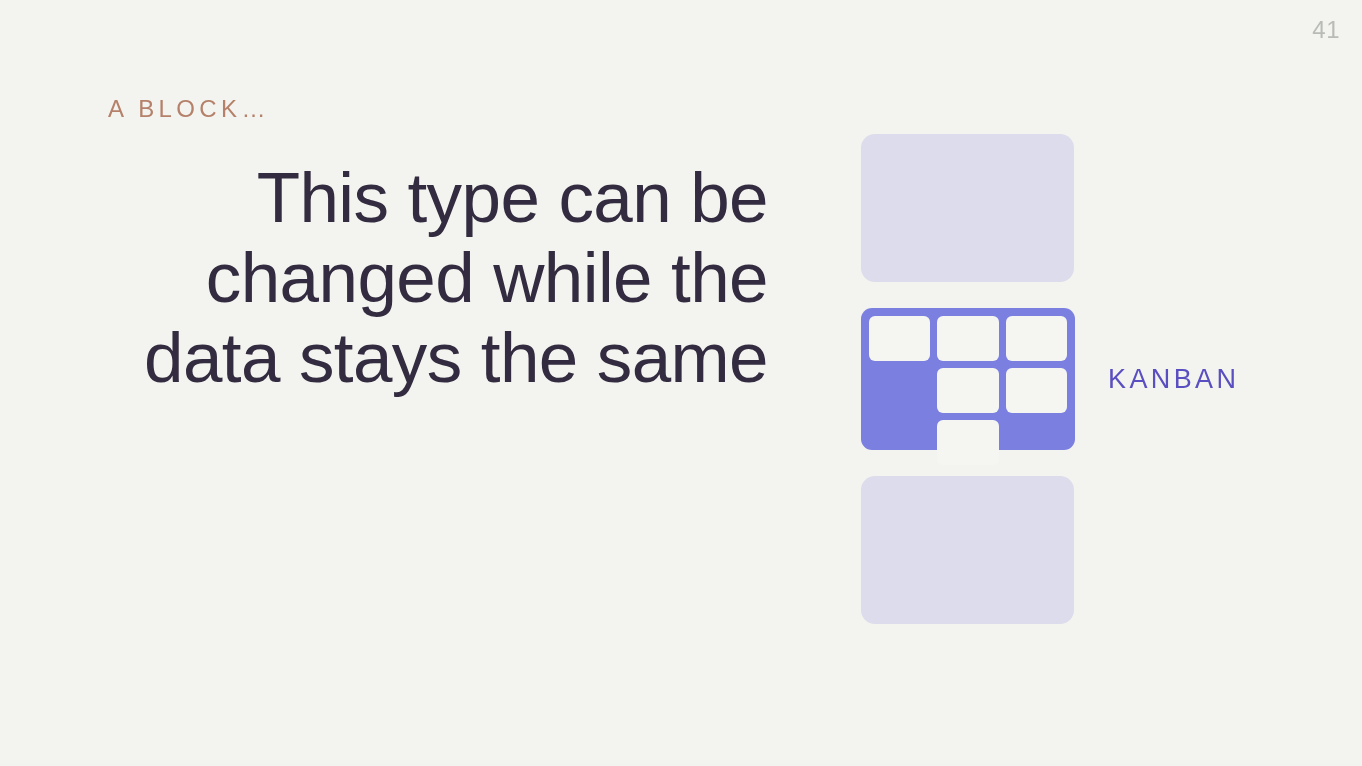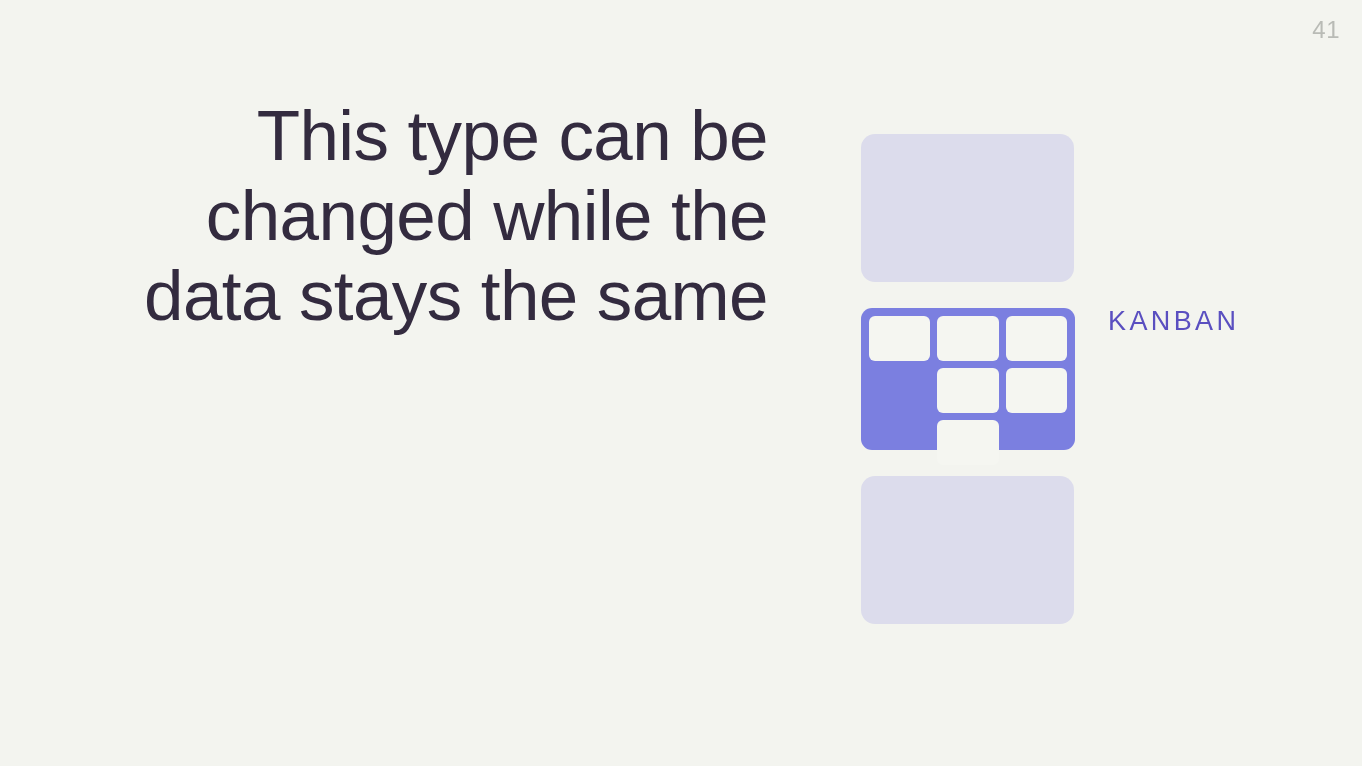--- a/index.html
+++ b/index.html
@@ -69,20 +69,21 @@
   .diagram-column {
     position: absolute;
     left: 861px;
     top: 134px;
     width: 440px;
   }
 
   .block-row {
     position: relative;
     display: flex;
+    align-items: center;
   }
 
   .placeholder-block {
     width: 213px;
     height: 148px;
     background: #dcdcec;
     border-radius: 14px;
     flex: 0 0 auto;
   }
 
@@ -128,20 +129,21 @@
   }
 </style>
 </head>
 <body>
 
 <div class="slide">
 
   <div class="page-number">41</div>
 
   <div class="text-column">
+    <div class="eyebrow">A BLOCK…</div>
     <h1 class="headline">This type can be changed while the data stays the same</h1>
   </div>
 
   <div class="diagram-column">
 
     <div class="block-row">
       <div class="placeholder-block"></div>
     </div>
 
     <div class="spacer-top"></div>

